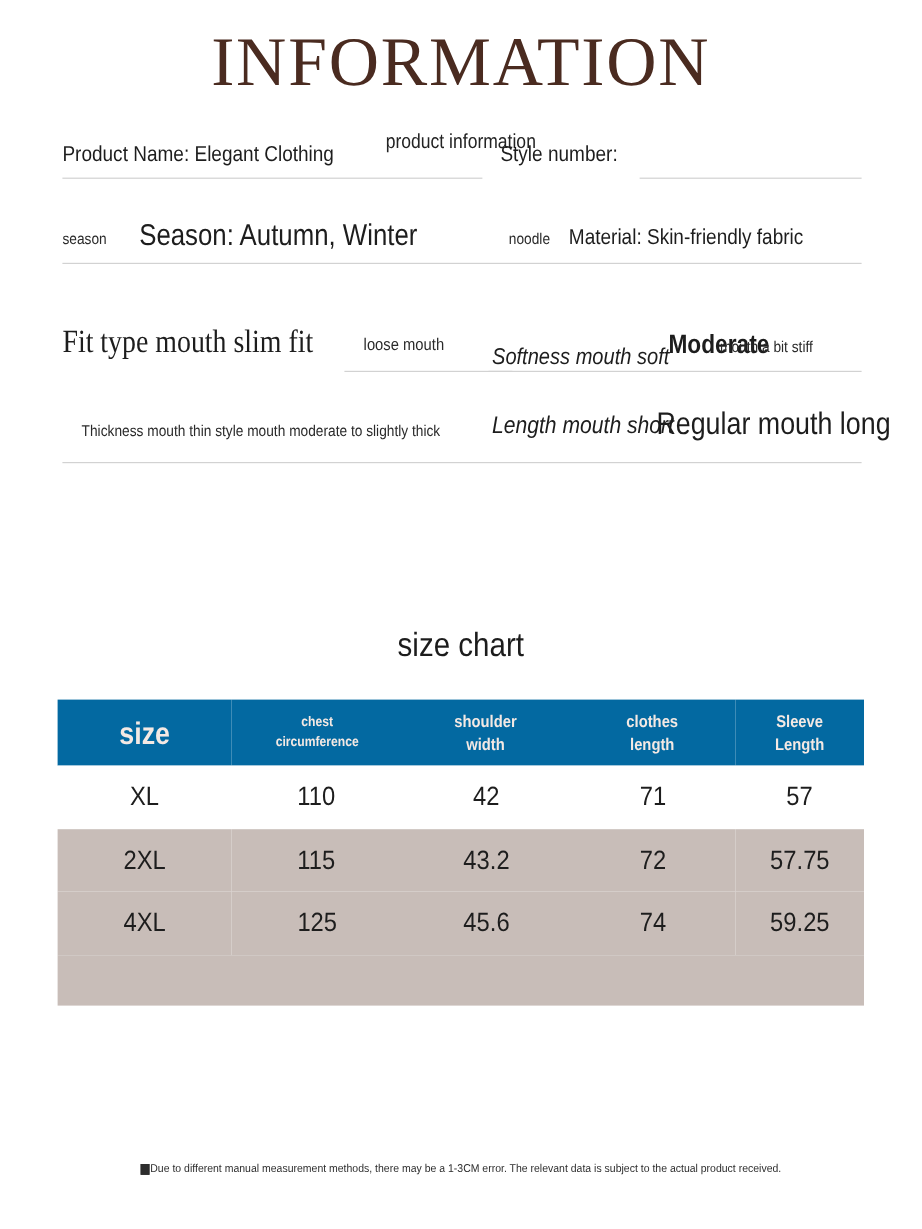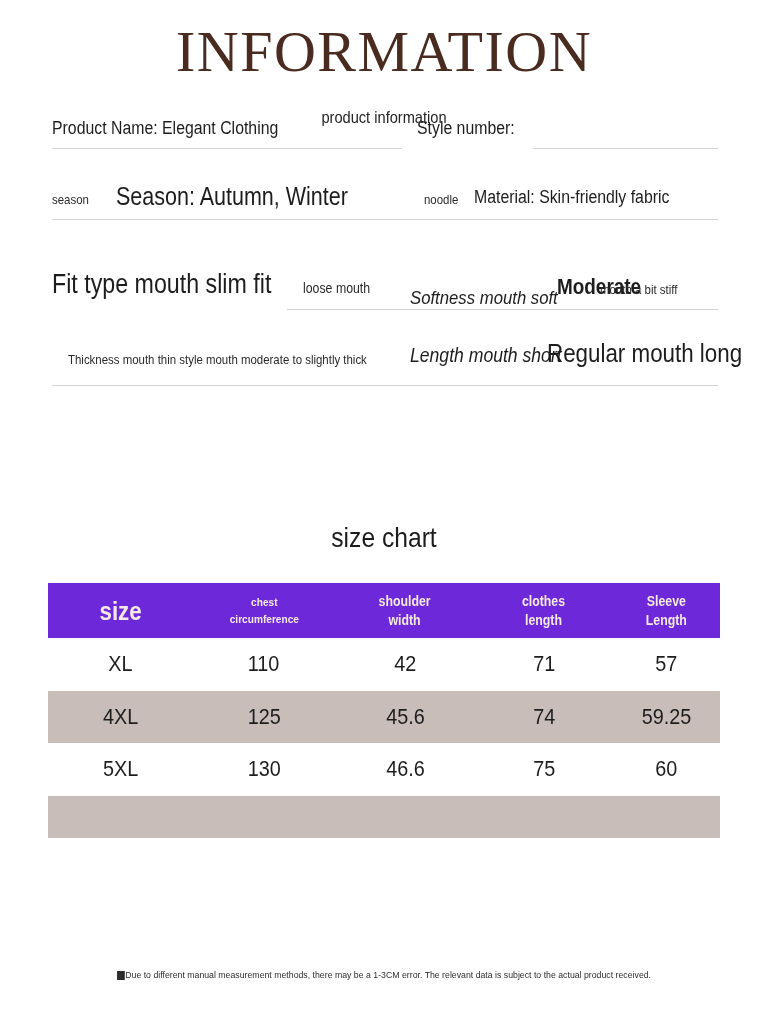--- a/index.html
+++ b/index.html
@@ -123,21 +123,21 @@
     table-layout: fixed;
   }
   table.size-table th,
   table.size-table td {
     padding: 0;
     margin: 0;
     text-align: center;
     vertical-align: middle;
   }
   thead tr {
-    background: #6d28d9;
+    background: #0369a1;
     height: 55px;
   }
   th .h-size {
     font-size: 26px;
     line-height: 28px;
     color: #f4e9e4;
     transform: scaleX(0.86);
     display: inline-block;
   }
   th .h-two {
@@ -219,21 +219,21 @@
       <div class="cell" style="left:372px; top:8px;">
         <span class="txt-sm">noodle</span>
       </div>
       <div class="cell" style="left:422px; top:4px;">
         <span class="txt-lg">Material: Skin-friendly fabric</span>
       </div>
       <div class="rule" style="left:0px; top:37px; width:666px;"></div>
     </div>
 
     <div class="spec-row" style="top:272px;">
-      <div class="cell" style="left:0px; top:-2px;">
+      <div class="cell" style="left:0px; top:-2px;font-family:Liberation Serif, serif;">
         <span class="txt-xl" style="font-size:27px;">Fit type mouth slim fit</span>
       </div>
       <div class="cell" style="left:235px; top:7px;padding-left:16px;">
         <span class="txt-sm" style="font-size:14px;">loose mouth</span>
       </div>
       <div class="cell" style="left:358px; top:15px;font-style:italic;">
         <span class="txt-lg" style="font-size:19px;">Softness mouth soft</span>
       </div>
       <div class="cell" style="left:505px; top:0px;">
         <span class="txt-xl" style="font-size:22px; font-weight:600;">Moderate</span>
@@ -285,33 +285,33 @@
     </thead>
     <tbody>
       <tr class="odd">
         <td><span class="v">XL</span></td>
         <td><span class="v">110</span></td>
         <td><span class="v">42</span></td>
         <td><span class="v">71</span></td>
         <td><span class="v">57</span></td>
       </tr>
       <tr class="even">
+        <td><span class="v">2XL</span></td>
+        <td><span class="v">115</span></td>
+        <td><span class="v">43.2</span></td>
+        <td><span class="v">72</span></td>
+        <td><span class="v">57.75</span></td>
+      </tr>
+      <tr class="even">
         <td><span class="v">4XL</span></td>
         <td><span class="v">125</span></td>
         <td><span class="v">45.6</span></td>
         <td><span class="v">74</span></td>
         <td><span class="v">59.25</span></td>
       </tr>
-      <tr class="odd">
-        <td><span class="v">5XL</span></td>
-        <td><span class="v">130</span></td>
-        <td><span class="v">46.6</span></td>
-        <td><span class="v">75</span></td>
-        <td><span class="v">60</span></td>
-      </tr>
       <tr class="filler">
         <td colspan="5"></td>
       </tr>
     </tbody>
   </table>
 
   <div class="note"><span class="boxglyph"></span><span>Due to different manual measurement methods, there may be a 1-3CM error. The relevant data is subject to the actual product received.</span></div>
 
 </div>
 

